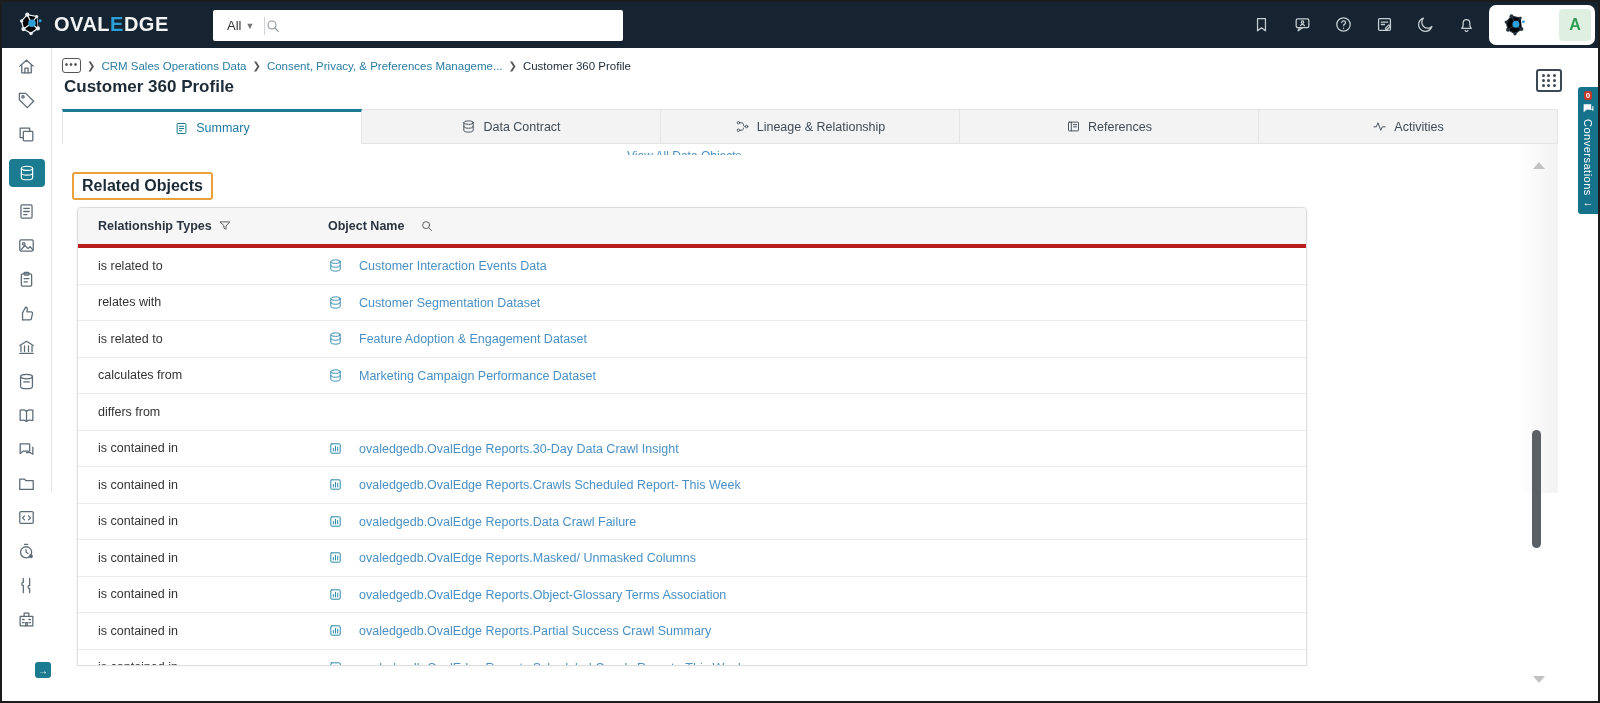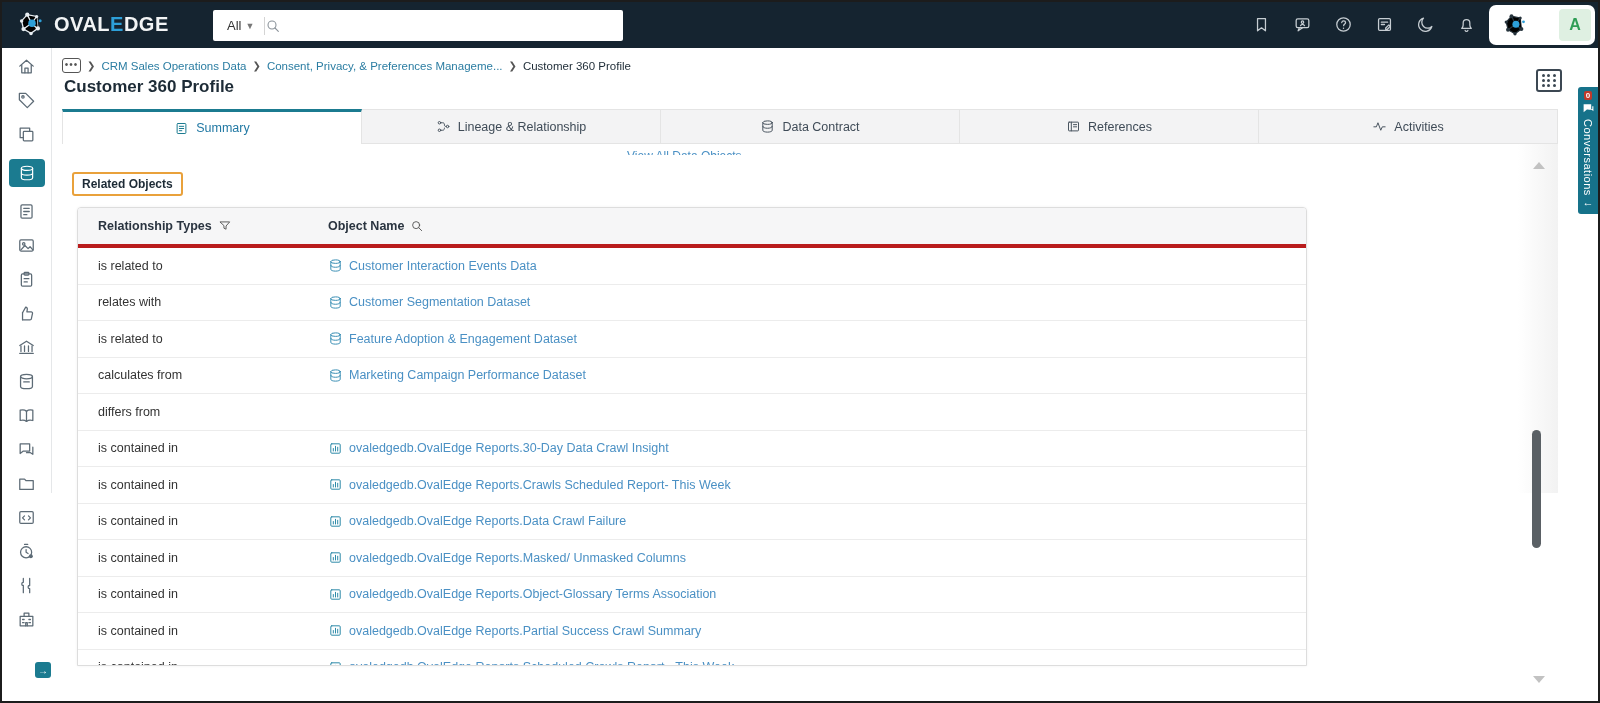--- a/index.html
+++ b/index.html
@@ -49,25 +49,25 @@
   .tab { flex:1; display:flex; align-items:center; justify-content:center; gap:7px; background:#f3f3f4; border:1px solid #e4e4e4; border-left:none; font-size:12.5px; color:#3f4b57; cursor:pointer; }
   .tab:first-child { border-left:1px solid #e4e4e4; }
   .tab .ticon { width:15px; height:15px; color:#4a5560; }
   .tab .ticon svg { width:100%; height:100%; }
   .tab.active { background:#fff; border-top:3px solid #1b7b90; border-bottom:none; color:#2279a4; }
   .tab.active .ticon { color:#1b7b90; }
 
   
   .clip-link { position:absolute; left:75px; top:144px; width:1230px; height:9px; overflow:hidden; text-align:center; }
   .clip-link span { display:inline-block; margin-top:-7px; font-size:12px; color:#4a90c4; cursor:pointer; }
-  .section-label { position:absolute; left:70px; top:170px; border:2px solid #e9a13b; border-radius:3px; background:#fff; padding:3px 8px; font-size:12px; font-weight:700; color:#1d2b36; }
+  .section-label { position:absolute; left:70px; top:170px; border:2px solid #e9a13b; border-radius:3px; background:#fff; padding:3px 8px; font-size:16px; font-weight:700; color:#1d2b36; }
   .rtable { position:absolute; left:75px; top:205px; width:1230px; height:459px; border:1px solid #ddd; border-radius:4px 4px 0 0; overflow:hidden; background:#fff; box-shadow:0 0 3px rgba(0,0,0,.06); }
   .thead { height:40px; background:#f6f6f7; border-bottom:4px solid #b91c1c; display:flex; align-items:center; font-size:12.5px; font-weight:700; color:#2a3440; }
   .col1 { width:250px; padding-left:20px; display:flex; align-items:center; gap:6px; }
-  .col2 { flex:1; display:flex; align-items:center; gap:6px; }
+  .col2 { flex:1; display:flex; align-items:flex-end; gap:16px; }
   .th-icon { width:14px; height:14px; color:#555; cursor:pointer; }
   .th-icon svg { width:100%; height:100%; }
   .trow { height:36.5px; border-bottom:1px solid #ececec; display:flex; align-items:center; font-size:12.5px; color:#333; background:#fff; }
   .oicon { width:15px; height:15px; flex:0 0 auto; }
   .oicon svg { width:100%; height:100%; }
   .oicon.dataset-icon { color:#3a8fb5; }
   .oicon.file-icon { color:#6c87a0; }
   .oicon.report-icon { color:#2d8aa8; }
   .olink { color:#4a90c4; cursor:pointer; }
 
@@ -331,34 +331,34 @@
   <div class="tabs" id="tabs">
         <div class="tab active">
           <span class="ticon"><svg viewBox="0 0 24 24" fill="none" stroke="currentColor" stroke-width="1.6" stroke-linecap="round" stroke-linejoin="round">
               <rect x="5" y="4" width="14" height="16" rx="1.5"></rect>
               <path d="M8.5 8.5h7M8.5 12h7M8.5 15.5h4"></path>
             </svg></span>
           <span>Summary</span>
         </div>
         <div class="tab">
           <span class="ticon"><svg viewBox="0 0 24 24" fill="none" stroke="currentColor" stroke-width="1.6" stroke-linecap="round" stroke-linejoin="round">
+              <ellipse cx="12" cy="5.8" rx="7.5" ry="2.8"></ellipse>
+              <path d="M4.5 5.8v12.4c0 1.6 3.4 2.8 7.5 2.8s7.5-1.2 7.5-2.8V5.8"></path>
+              <path d="M4.5 12c0 1.6 3.4 2.8 7.5 2.8S19.5 13.6 19.5 12"></path>
+            </svg></span>
+          <span>Data Contract</span>
+        </div>
+        <div class="tab">
+          <span class="ticon"><svg viewBox="0 0 24 24" fill="none" stroke="currentColor" stroke-width="1.6" stroke-linecap="round" stroke-linejoin="round">
               <circle cx="5.5" cy="6" r="2"></circle>
               <circle cx="5.5" cy="18" r="2"></circle>
               <circle cx="18.5" cy="12" r="2"></circle>
               <path d="M7.5 6h3c2.5 0 3 1.5 3 3.5s1 2.5 3 2.5M7.5 18h3c2.5 0 3-1.5 3-3.5"></path>
             </svg></span>
           <span>Lineage &amp; Relationship</span>
-        </div>
-        <div class="tab">
-          <span class="ticon"><svg viewBox="0 0 24 24" fill="none" stroke="currentColor" stroke-width="1.6" stroke-linecap="round" stroke-linejoin="round">
-              <ellipse cx="12" cy="5.8" rx="7.5" ry="2.8"></ellipse>
-              <path d="M4.5 5.8v12.4c0 1.6 3.4 2.8 7.5 2.8s7.5-1.2 7.5-2.8V5.8"></path>
-              <path d="M4.5 12c0 1.6 3.4 2.8 7.5 2.8S19.5 13.6 19.5 12"></path>
-            </svg></span>
-          <span>Data Contract</span>
         </div>
         <div class="tab">
           <span class="ticon"><svg viewBox="0 0 24 24" fill="none" stroke="currentColor" stroke-width="1.6" stroke-linecap="round" stroke-linejoin="round">
               <rect x="4" y="5" width="16" height="14" rx="1"></rect>
               <path d="M8.5 5v14M12 9h5M12 12.5h5"></path>
             </svg></span>
           <span>References</span>
         </div>
         <div class="tab">
           <span class="ticon"><svg viewBox="0 0 24 24" fill="none" stroke="currentColor" stroke-width="1.6" stroke-linecap="round" stroke-linejoin="round">

